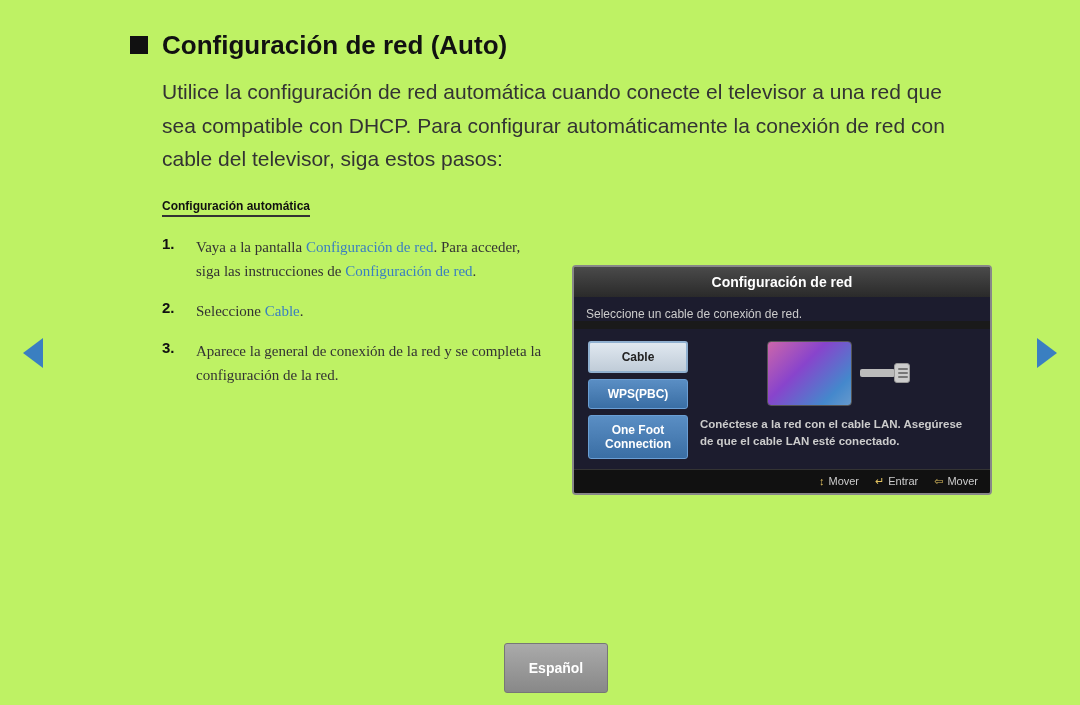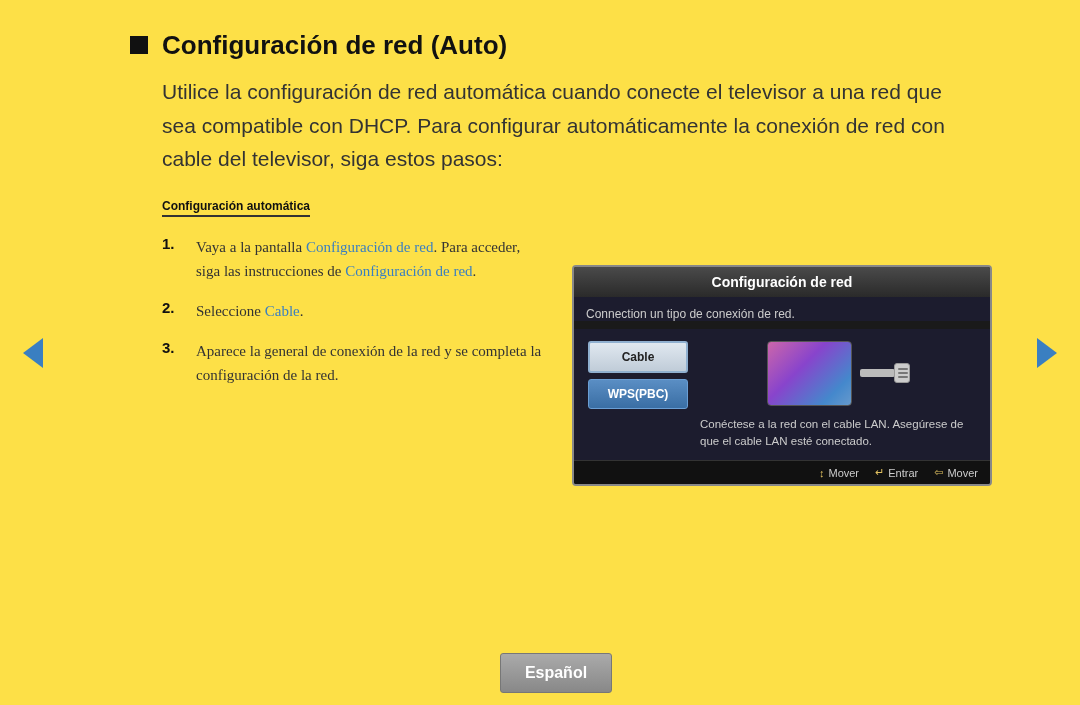--- a/index.html
+++ b/index.html
@@ -8,21 +8,21 @@
       height: 705px;
       background: #ffffff;
       font-family: Arial, sans-serif;
       position: relative;
       overflow: hidden;
     }
 
     .page-container {
       width: 1080px;
       height: 705px;
-      background: #fde047;
+      background: #bef264;
       position: relative;
     }
 
     .content-area {
       padding: 30px 80px 20px 80px;
       max-width: 980px;
       margin: 0 auto;
     }
 
     .section-title {
@@ -160,20 +160,21 @@
       color: #222;
       border: 2px solid #90b0d0;
     }
 
     .tv-right-col {
       flex: 1;
       display: flex;
       flex-direction: column;
       align-items: center;
       justify-content: flex-start;
+      font-weight: bold;
     }
 
     .tv-image-area {
       display: flex;
       align-items: center;
       gap: 8px;
       margin-bottom: 10px;
     }
 
     .tv-thumbnail {
@@ -269,23 +270,23 @@
       right: 0;
       display: flex;
       justify-content: center;
       align-items: center;
       padding: 12px;
     }
 
     .lang-btn {
       background: linear-gradient(to bottom, #aaa, #888);
       color: #fff;
-      font-size: 16px;
-      font-weight: bold;
-      padding: 10px 24px;
+      font-size: 14px;
+      font-weight: bold;
+      padding: 16px 24px;
       border: 1px solid #777;
       border-radius: 3px;
       cursor: pointer;
       margin-left: 32px;
     }
   </style>
 </head>
 <body>
 
 <div class="page-container">
@@ -334,28 +335,29 @@
           <span class="step-text">Aparece la general de conexión de la red y se completa la configuración de la red.</span>
         </div>
 
       </div>
 
       <div class="tv-panel">
 
         <div class="tv-header">Configuración de red</div>
 
         <div style="padding: 10px 12px 0 12px; background: #1c1c2e;">
-          <div class="tv-subtitle">Connection un tipo de conexión de red.</div>
+          <div class="tv-subtitle">Seleccione un cable de conexión de red.</div>
         </div>
 
         <div class="tv-body">
 
           <div class="tv-left-col">
             <div class="tv-btn selected">Cable</div>
             <div class="tv-btn">WPS(PBC)</div>
+            <div class="tv-btn">One Foot<br>Connection</div>
           </div>
 
           <div class="tv-right-col">
             <div class="tv-image-area">
               <div class="tv-thumbnail"></div>
               <div class="tv-cable-icon">
                 <div style="width:35px;height:8px;background:#bbb;border-radius:2px;margin-right:-1px;"></div>
                 <div style="display:flex;flex-direction:column;justify-content:center;background:#ccc;width:16px;height:20px;border:1px solid #999;border-radius:3px;padding:2px 3px;gap:2px;">
                   <div style="width:10px;height:2px;background:#777;border-radius:1px;"></div>
                   <div style="width:10px;height:2px;background:#777;border-radius:1px;"></div>

